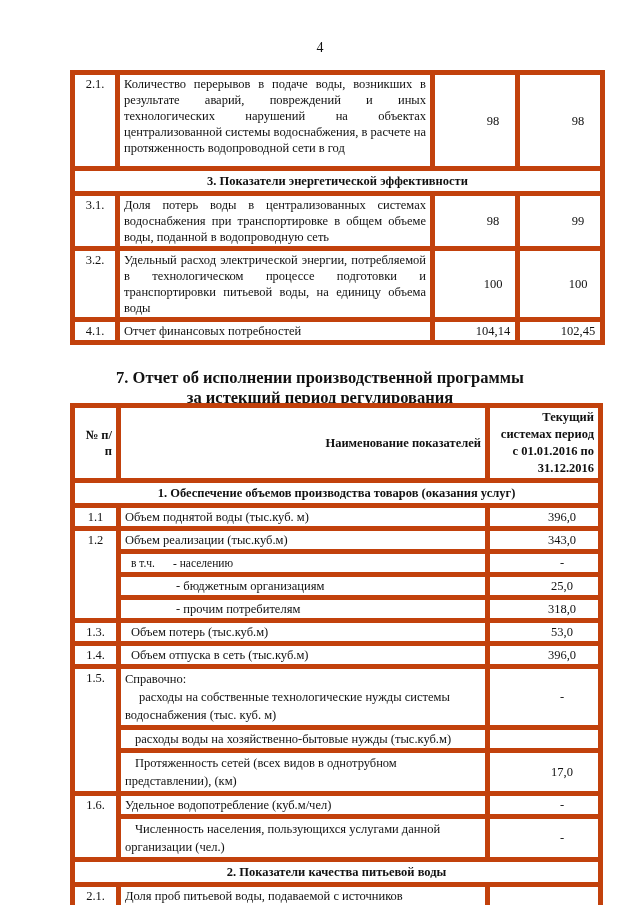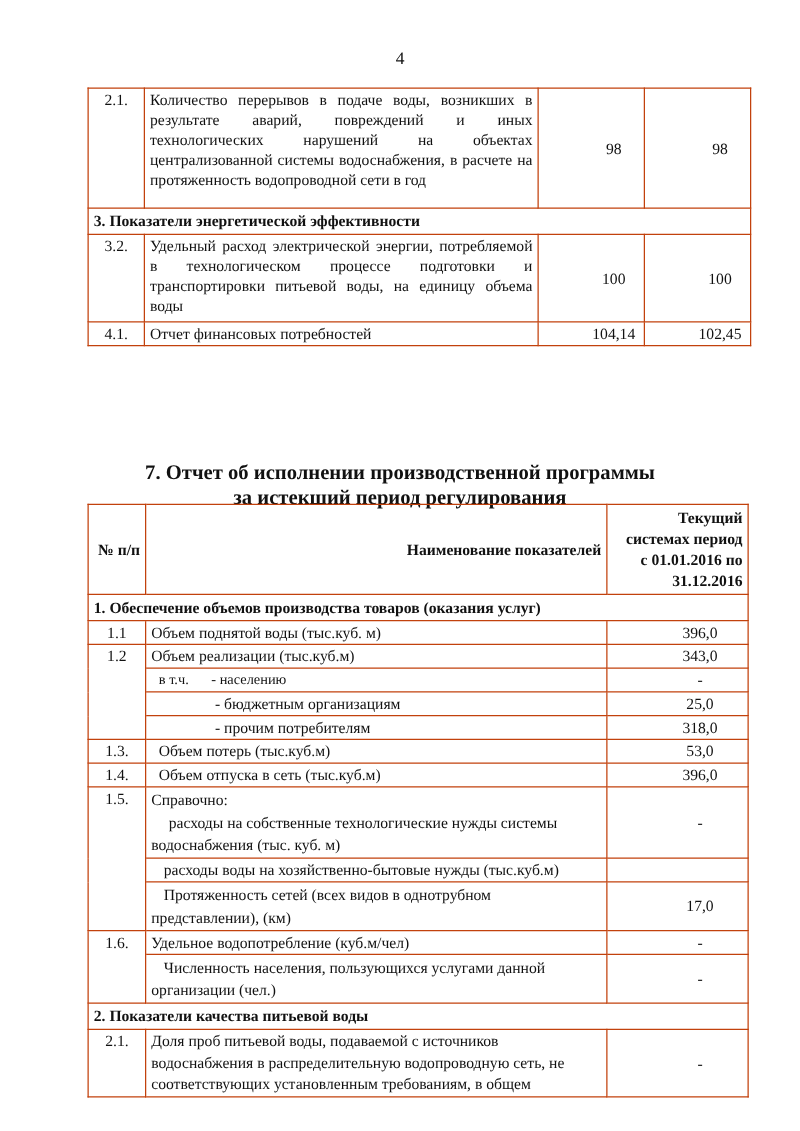--- a/index.html
+++ b/index.html
@@ -1,23 +1,23 @@
 <!DOCTYPE html>
 <html><head>
 <meta charset="utf-8">
 <style>
   html, body { margin: 0; padding: 0; background: #ffffff; }
   body { width: 640px; height: 905px; position: relative; overflow: hidden;
          font-family: "Liberation Serif", "DejaVu Serif", serif; color: #111; }
   .page-num { position: absolute; top: 40px; left: 0; width: 640px; text-align: center; font-size: 14px; }
   table { border-collapse: collapse; position: absolute; table-layout: fixed; }
-  td { border: 1px solid #c2410c; font-size: 12.5px; line-height: 16px; vertical-align: top; padding: 1px 4px; }
+  td { border: 5px solid #c2410c; font-size: 12.5px; line-height: 16px; vertical-align: top; padding: 1px 4px; }
   td.num { text-align: center; }
   td.val { text-align: center; vertical-align: middle; padding-left: 40px; }
-  td.sec { text-align: left; font-weight: bold; padding: 2px 4px; }
+  td.sec { text-align: center; font-weight: bold; padding: 2px 4px; }
   td.just { text-align: justify; text-align-last: left; }
   #t1 { top: 70px; left: 70px; width: 530px; }
   #t2 { top: 403px; left: 70px; width: 528px; }
   .title { position: absolute; top: 350px; left: 0; width: 640px; text-align: center;
            font-weight: bold; font-size: 16.5px; line-height: 20px; margin-top: 18px; }
   td.hdr { font-weight: bold; text-align: right; vertical-align: middle; }
   .ind1 { padding-left: 14px; }
   .ind2 { padding-left: 55px; }
   .ind-small { padding-left: 10px; }
   .vtch-label { display: inline-block; width: 42px; }
@@ -36,20 +36,26 @@
     </colgroup>
   <tbody>
       <tr style="height:96px">
     <td class="num">2.1.</td>
     <td class="just">Количество перерывов в подаче воды, возникших в результате аварий, повреждений и иных технологических нарушений на объектах централизованной системы водоснабжения, в расчете на протяженность водопроводной сети в год</td>
     <td class="val">98</td>
     <td class="val">98</td>
   </tr>
   <tr>
     <td colspan="4" class="sec">3. Показатели энергетической эффективности</td>
+  </tr>
+  <tr style="height:54px">
+    <td class="num">3.1.</td>
+    <td class="just">Доля потерь воды в централизованных системах водоснабжения при транспортировке в общем объеме воды, поданной в водопроводную сеть</td>
+    <td class="val">98</td>
+    <td class="val">99</td>
   </tr>
   <tr style="height:70px">
     <td class="num">3.2.</td>
     <td class="just">Удельный расход электрической энергии, потребляемой в технологическом процессе подготовки и транспортировки питьевой воды, на единицу объема воды</td>
     <td class="val">100</td>
     <td class="val">100</td>
   </tr>
   <tr>
     <td class="num">4.1.</td>
     <td>Отчет финансовых потребностей</td>

